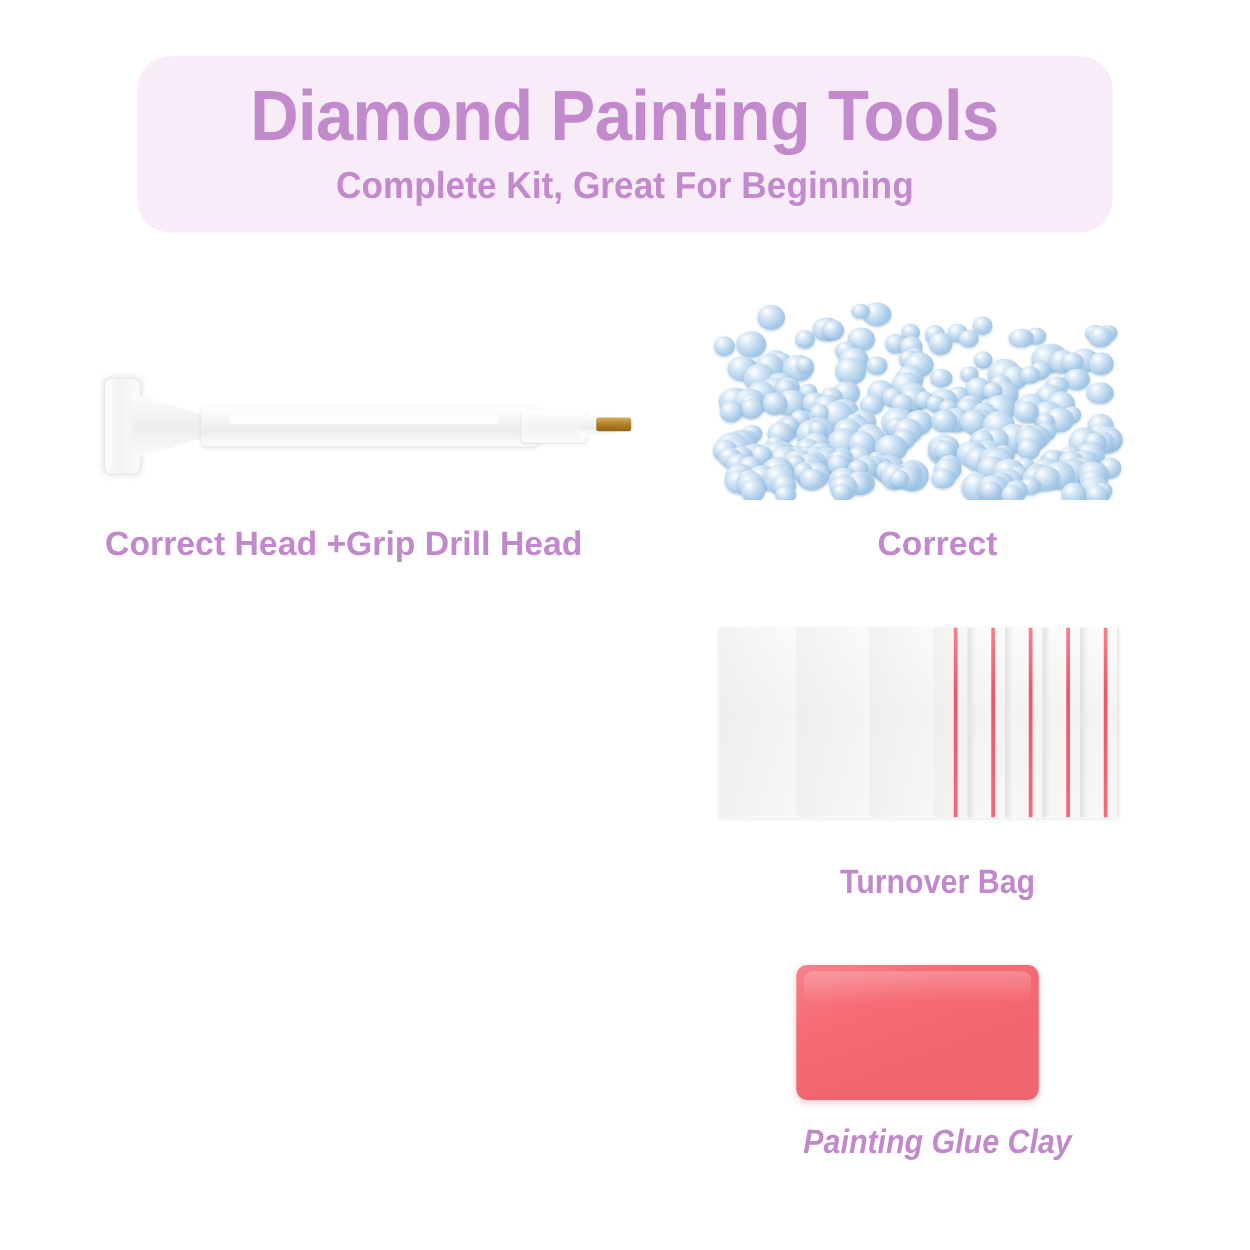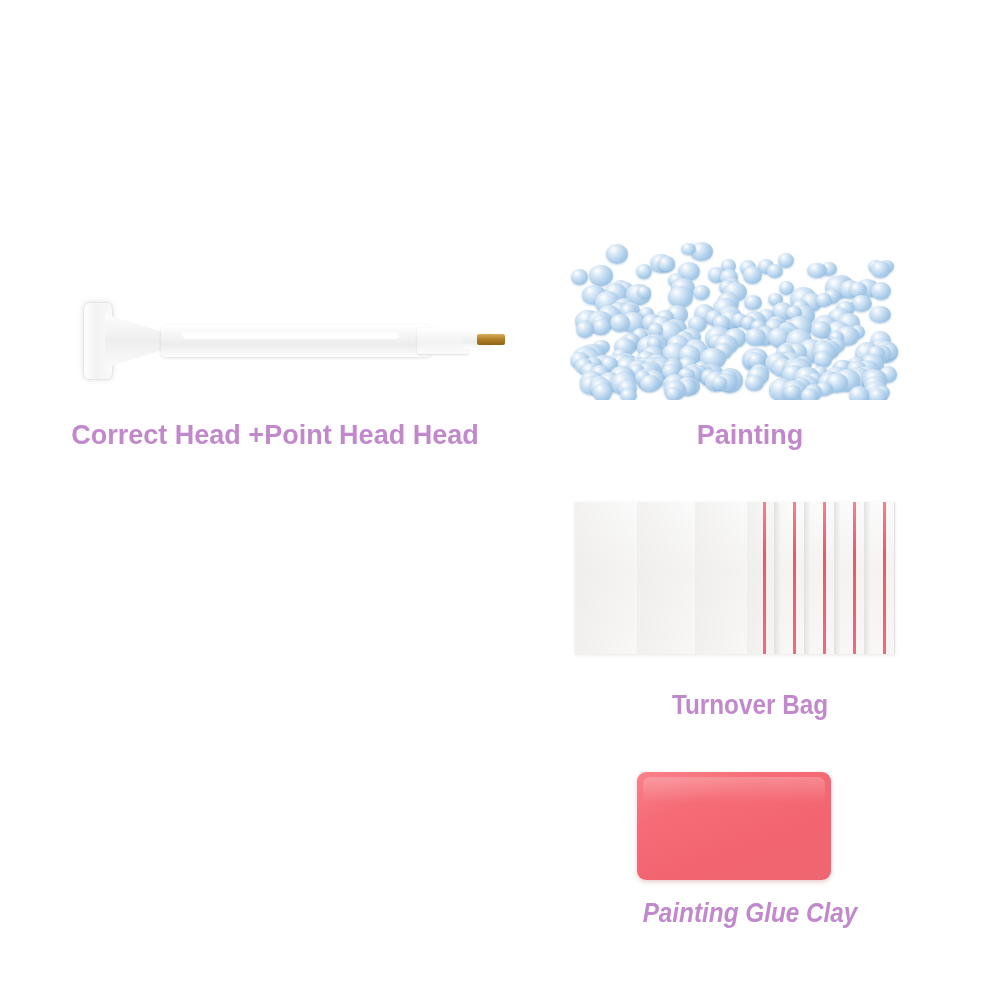--- a/index.html
+++ b/index.html
@@ -209,31 +209,35 @@
     width: 182px; height: 26px;
     background: linear-gradient(180deg, rgba(255,255,255,0.22) 0%, rgba(255,255,255,0) 100%);
     border-radius: 7px;
   }
 </style>
 </head>
 <body>
 
 <div id="page">
 
+  <div class="banner">
+    <div class="banner-title">Diamond Painting Tools</div>
+    <div class="banner-sub">Complete Kit, Great For Beginning</div>
+  </div>
 
   <div class="cell" id="cell-pen">
     <div class="pen-wrap">
       <div class="pen-head"></div>
       <div class="pen-flare"></div>
       <div class="pen-barrel"></div>
       <div class="pen-collar"></div>
       <div class="pen-ferrule"></div>
       <div class="pen-tip"></div>
     </div>
-    <div class="caption">Correct Head +Point Head Head</div>
+    <div class="caption">Correct Head +Grip Drill Head</div>
   </div>
 
   <div class="cell" id="cell-diamond">
     <div class="drills-wrap" id="drills-wrap">
         <div class="drill" style="left: 119.9px; top: 2px; width: 23.3px; height: 19px;"></div>
         <div class="drill" style="left: 110.5px; top: 2.9px; width: 15.5px; height: 12.4px;"></div>
         <div class="drill" style="left: 36.2px; top: 4.3px; width: 22px; height: 20.2px;"></div>
         <div class="drill" style="left: 207.6px; top: 12.6px; width: 16.5px; height: 15.7px;"></div>
         <div class="drill" style="left: 80.3px; top: 14px; width: 21.7px; height: 19.4px;"></div>
         <div class="drill" style="left: 87.5px; top: 15.6px; width: 17.5px; height: 16px;"></div>
@@ -489,21 +493,21 @@
         <div class="drill" style="left: 234.1px; top: 144.1px; width: 17.5px; height: 16.9px;"></div>
         <div class="drill" style="left: 296.5px; top: 144.5px; width: 21.4px; height: 19.2px;"></div>
         <div class="drill" style="left: 213.7px; top: 145.2px; width: 17.3px; height: 14.1px;"></div>
         <div class="drill" style="left: 305.2px; top: 145.8px; width: 15.3px; height: 13.5px;"></div>
         <div class="drill" style="left: 278.8px; top: 145.9px; width: 19.9px; height: 19.5px;"></div>
         <div class="drill" style="left: 95.5px; top: 146.9px; width: 15.6px; height: 14.6px;"></div>
         <div class="drill" style="left: 231.4px; top: 147.9px; width: 17px; height: 15.8px;"></div>
         <div class="drill" style="left: 298.7px; top: 148.1px; width: 17.3px; height: 16.9px;"></div>
         <div class="drill" style="left: 50.4px; top: 148.8px; width: 16.3px; height: 13.2px;"></div>
       </div>
-    <div class="caption">Painting</div>
+    <div class="caption">Correct</div>
   </div>
 
 
   <div class="cell" id="cell-bag">
     <div class="bag-wrap" id="bag-wrap">
         <div class="bag-panel" style="left: 0px; width: 62px;"></div>
         <div class="bag-panel" style="left: 62px; width: 58px;"></div>
         <div class="bag-panel" style="left: 120px; width: 52px;"></div>
         <div class="bag-panel" style="left: 172px; width: 44px;"></div>
         <div class="bag-crease" style="left: 199px;"></div>

